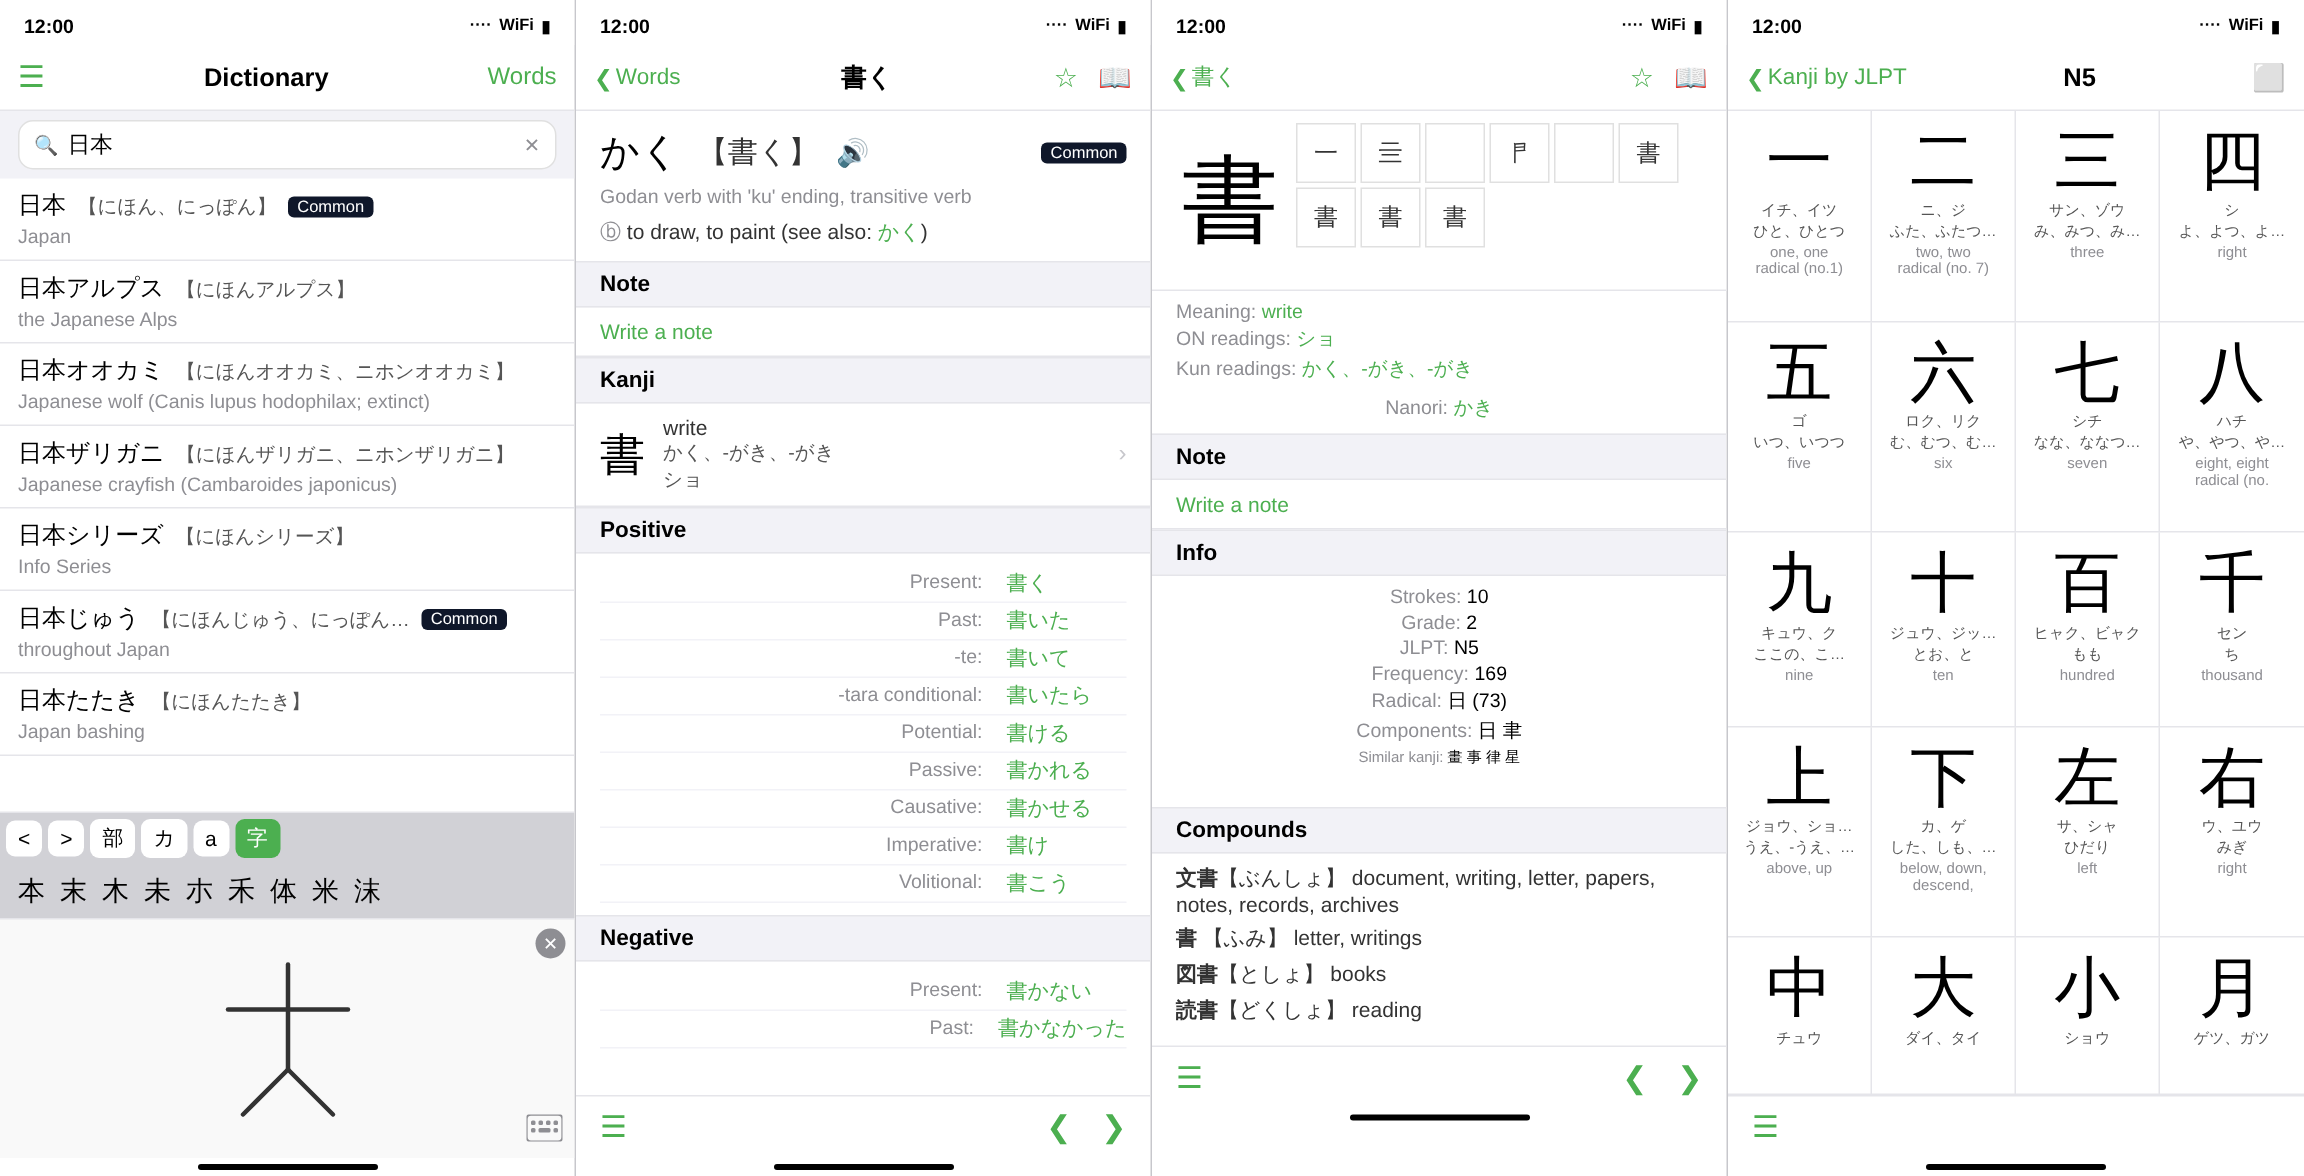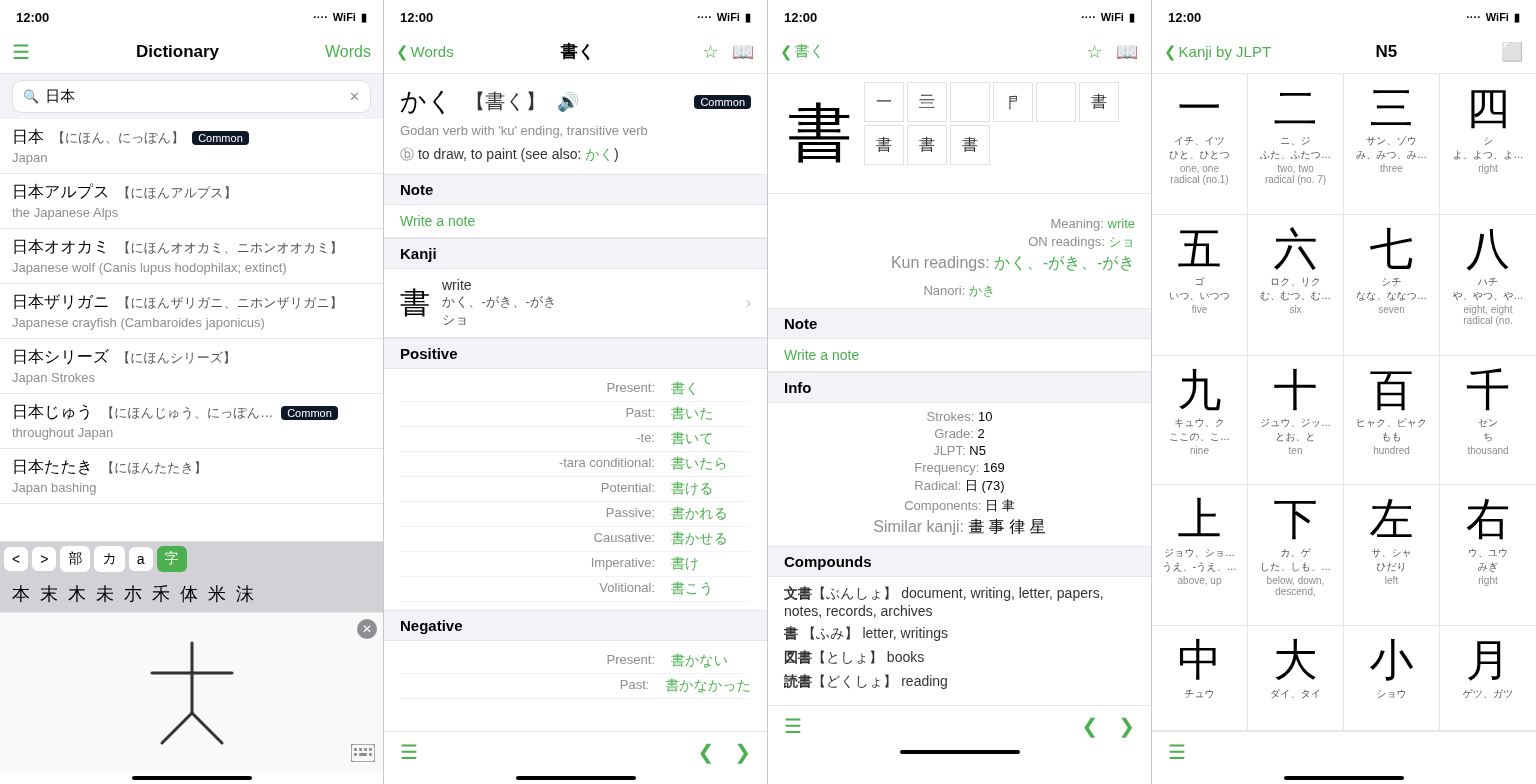--- a/index.html
+++ b/index.html
@@ -380,21 +380,21 @@
           <span class="word-jp">日本ザリガニ</span>
           <span class="word-reading">【にほんザリガニ、ニホンザリガニ】</span>
         </div>
         <div class="word-en">Japanese crayfish (Cambaroides japonicus)</div>
       </div>
       <div class="word-item">
         <div class="word-header">
           <span class="word-jp">日本シリーズ</span>
           <span class="word-reading">【にほんシリーズ】</span>
         </div>
-        <div class="word-en">Japan Strokes</div>
+        <div class="word-en">Info Series</div>
       </div>
       <div class="word-item">
         <div class="word-header">
           <span class="word-jp">日本じゅう</span>
           <span class="word-reading">【にほんじゅう、にっぽん…</span>
           <span class="common-badge">Common</span>
         </div>
         <div class="word-en">throughout Japan</div>
       </div>
       <div class="word-item">
@@ -593,47 +593,47 @@
           <div class="stroke-frame" style="font-size:16px;">書</div>
         </div>
         <div style="display:flex;gap:3px;flex-wrap:wrap;">
           <div class="stroke-frame" style="font-size:16px;">書</div>
           <div class="stroke-frame" style="font-size:16px;">書</div>
           <div class="stroke-frame" style="font-size:16px;">書</div>
         </div>
       </div>
     </div>
 
-    <div style="padding:6px 16px;text-align:right;margin-top:16px;">
+    <div style="padding:6px 16px;text-align:left;">
       <div style="font-size:13px;margin-bottom:2px;">
         <span style="color:#8e8e93;">Meaning: </span><span style="color:#4caf50;">write</span>
       </div>
       <div style="font-size:13px;margin-bottom:2px;">
         <span style="color:#8e8e93;">ON readings: </span><span style="color:#4caf50;">ショ</span>
       </div>
-      <div style="font-size:16px;margin-bottom:2px;">
+      <div style="font-size:13px;margin-bottom:2px;">
         <span style="color:#8e8e93;">Kun readings: </span><span style="color:#4caf50;">かく、-がき、-がき</span>
       </div>
     </div>
     <div class="nanori-row">
       <span style="color:#8e8e93;">Nanori: </span><span>かき</span>
     </div>
 
     <div class="section-header">Note</div>
     <div class="note-link">Write a note</div>
 
     <div class="section-header">Info</div>
     <div style="padding:6px 16px;text-align:center;">
       <div style="font-size:13px;margin-bottom:2px;"><span style="color:#8e8e93;">Strokes: </span>10</div>
       <div style="font-size:13px;margin-bottom:2px;"><span style="color:#8e8e93;">Grade: </span>2</div>
       <div style="font-size:13px;margin-bottom:2px;"><span style="color:#8e8e93;">JLPT: </span>N5</div>
       <div style="font-size:13px;margin-bottom:2px;"><span style="color:#8e8e93;">Frequency: </span>169</div>
       <div style="font-size:13px;margin-bottom:2px;"><span style="color:#8e8e93;">Radical: </span>日 (73)</div>
       <div style="font-size:13px;margin-bottom:2px;"><span style="color:#8e8e93;">Components: </span>日 聿</div>
-      <div style="font-size:16px;margin-bottom:2px;"><span style="color:#8e8e93;">Similar kanji: </span>畫 事 律 星</div>
+      <div style="font-size:10px;margin-bottom:20px;"><span style="color:#8e8e93;">Similar kanji: </span>畫 事 律 星</div>
     </div>
 
     <div class="section-header">Compounds</div>
     <div class="compounds-section">
       <div class="compound-item">
         <strong>文書</strong>【ぶんしょ】 document, writing, letter, papers, notes, records, archives
       </div>
       <div class="compound-item">
         <strong>書</strong> 【ふみ】 letter, writings
       </div>

